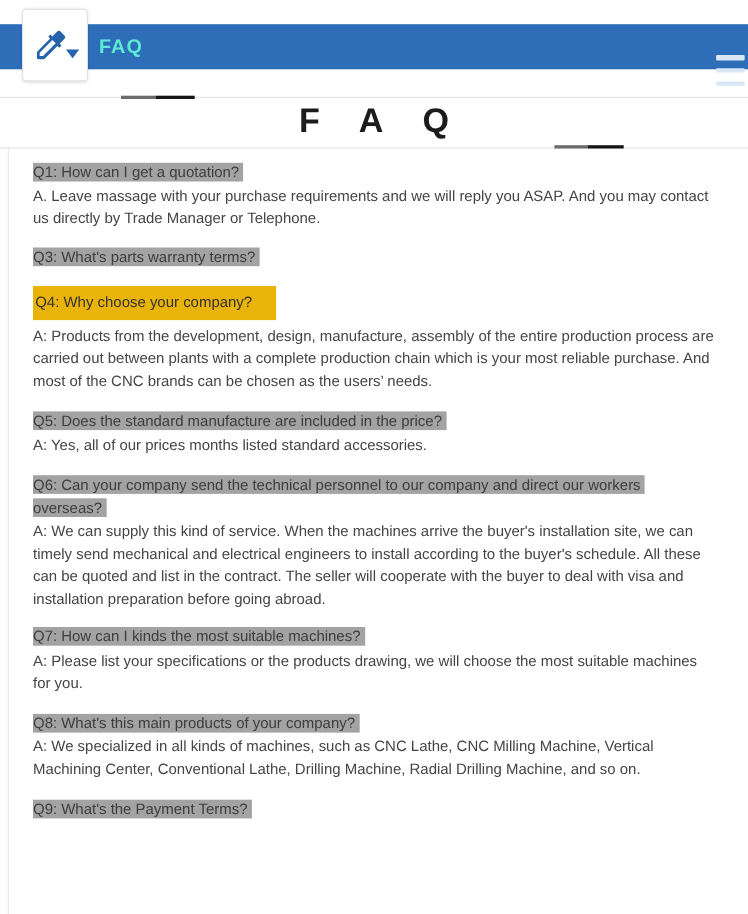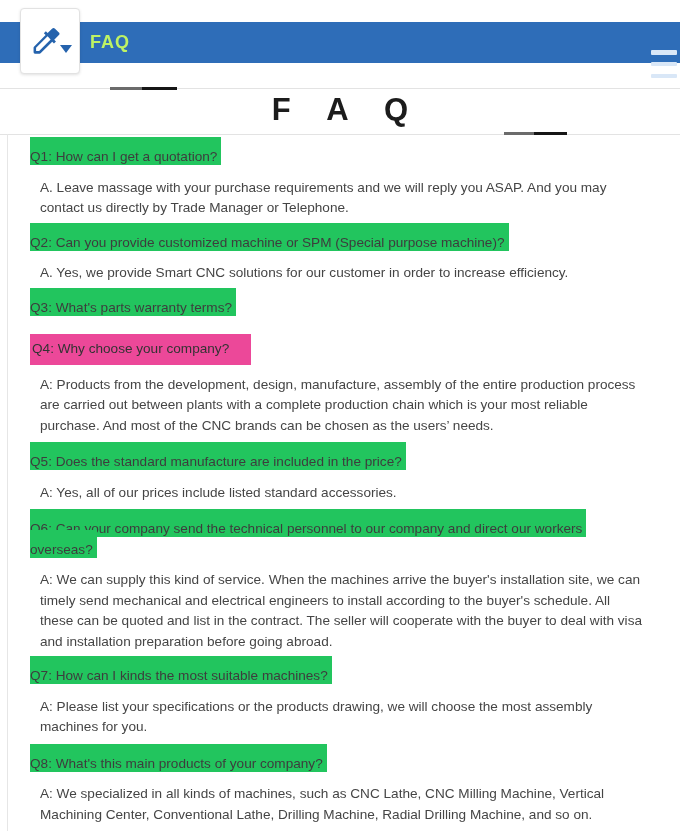--- a/index.html
+++ b/index.html
@@ -7,21 +7,21 @@
     width:680px;height:831px;position:relative;background:#ffffff;
     font-family:"Liberation Sans","DejaVu Sans",sans-serif;overflow:hidden;
   }
   
   .header-bar{
     position:absolute;left:0;top:22px;width:680px;height:41px;
     background:#2e6db8;display:flex;align-items:center;
   }
   .header-title{
     position:absolute;left:90px;top:0;height:41px;display:flex;align-items:center;
-    color:#bef264;font-size:18px;font-weight:bold;letter-spacing:1px;
+    color:#5eead4;font-size:18px;font-weight:bold;letter-spacing:1px;
   }
   .logo-box{
     position:absolute;left:20px;top:8px;width:58px;height:64px;
     background:#ffffff;border:1px solid #e2e2e2;border-radius:4px;
     box-shadow:0 1px 3px rgba(0,0,0,.12);z-index:5;
     display:flex;align-items:center;justify-content:center;cursor:pointer;
   }
   .eyedropper{width:34px;height:34px;margin-right:8px;}
   .eyedropper svg{width:100%;height:100%;fill:#2563ad;}
   .caret-down{
@@ -47,26 +47,26 @@
     text-indent:14px;margin:0;font-family:"Liberation Sans","DejaVu Sans",sans-serif;
   }
   .left-rule{position:absolute;left:7px;top:134px;bottom:0;width:1px;background:#e6e6e6;}
   
   .faq-list{
     position:absolute;left:30px;top:147px;width:622px;
     font-size:13.6px;line-height:20.5px;color:#454545;
   }
   .faq-item{margin-bottom:14px;}
   .faq-q{margin:0 0 1px 0;}
-  .faq-q .hl{background:#22c55e;color:#3d3d3d;padding:12px 4px 1px 0;box-decoration-break:clone;}
+  .faq-q .hl{background:#a3a3a3;color:#3d3d3d;padding:1px 4px 1px 0;box-decoration-break:clone;}
   .faq-item.dark .faq-q{margin-bottom:5px;}
   .faq-item.dark .faq-q .hl{
-    display:inline-block;background:#ec4899;color:#333333;padding:5px 22px 5px 2px;
+    display:inline-block;background:#eab308;color:#333333;padding:5px 22px 5px 2px;
   }
-  .faq-a{margin:10px;}
+  .faq-a{margin:0;}
   .faq-item.gap-lg{margin-bottom:16px;}
 </style>
 </head>
 <body>
 
 <div class="header-bar">
   <div class="header-title">FAQ</div>
   <div class="hamburger">
     <span></span>
     <span></span>
@@ -88,42 +88,38 @@
 <h1 class="page-title">F A Q</h1>
 <div class="deco-line line2"></div>
 <div class="dark-seg seg2"></div>
 <div class="left-rule"></div>
 
 <div class="faq-list">
   <div class="faq-item">
     <p class="faq-q"><span class="hl">Q1: How can I get a quotation?</span></p>
     <p class="faq-a">A. Leave massage with your purchase requirements and we will reply you ASAP. And you may contact us directly by Trade Manager or Telephone.</p>
   </div>
-  <div class="faq-item">
-    <p class="faq-q"><span class="hl">Q2: Can you provide customized machine or SPM (Special purpose machine)?</span></p>
-    <p class="faq-a">A. Yes, we provide Smart CNC solutions for our customer in order to increase efficiency.</p>
-  </div>
   <div class="faq-item gap-lg">
     <p class="faq-q"><span class="hl">Q3: What's parts warranty terms?</span></p>
   </div>
   <div class="faq-item dark gap-lg">
     <p class="faq-q"><span class="hl">Q4: Why choose your company?</span></p>
     <p class="faq-a">A: Products from the development, design, manufacture, assembly of the entire production process are carried out between plants with a complete production chain which is your most reliable purchase. And most of the CNC brands can be chosen as the users’ needs.</p>
   </div>
   <div class="faq-item gap-lg">
     <p class="faq-q"><span class="hl">Q5: Does the standard manufacture are included in the price?</span></p>
-    <p class="faq-a">A:  Yes, all of our prices include listed standard accessories.</p>
+    <p class="faq-a">A:  Yes, all of our prices months listed standard accessories.</p>
   </div>
   <div class="faq-item">
     <p class="faq-q"><span class="hl">Q6:  Can your company send the technical personnel to our company and direct our workers overseas?</span></p>
     <p class="faq-a">A: We can supply this kind of service. When the machines arrive the buyer's installation site, we can timely send mechanical and electrical engineers to install according to the buyer's schedule. All these can be quoted and list in the contract. The seller will cooperate with the buyer to deal with visa and installation preparation before going abroad.</p>
   </div>
   <div class="faq-item gap-lg">
     <p class="faq-q"><span class="hl">Q7: How can I kinds the most suitable machines?</span></p>
-    <p class="faq-a">A: Please list your specifications or the products drawing, we will choose the most assembly machines for you.</p>
+    <p class="faq-a">A: Please list your specifications or the products drawing, we will choose the most suitable machines for you.</p>
   </div>
   <div class="faq-item gap-lg">
     <p class="faq-q"><span class="hl">Q8: What's this main products of your company?</span></p>
     <p class="faq-a">A: We specialized in all kinds of machines, such as CNC Lathe, CNC Milling Machine, Vertical Machining Center, Conventional Lathe, Drilling Machine, Radial Drilling Machine, and so on.</p>
   </div>
   <div class="faq-item">
     <p class="faq-q"><span class="hl">Q9: What's the Payment Terms?</span></p>
 
   </div>
 </div>

